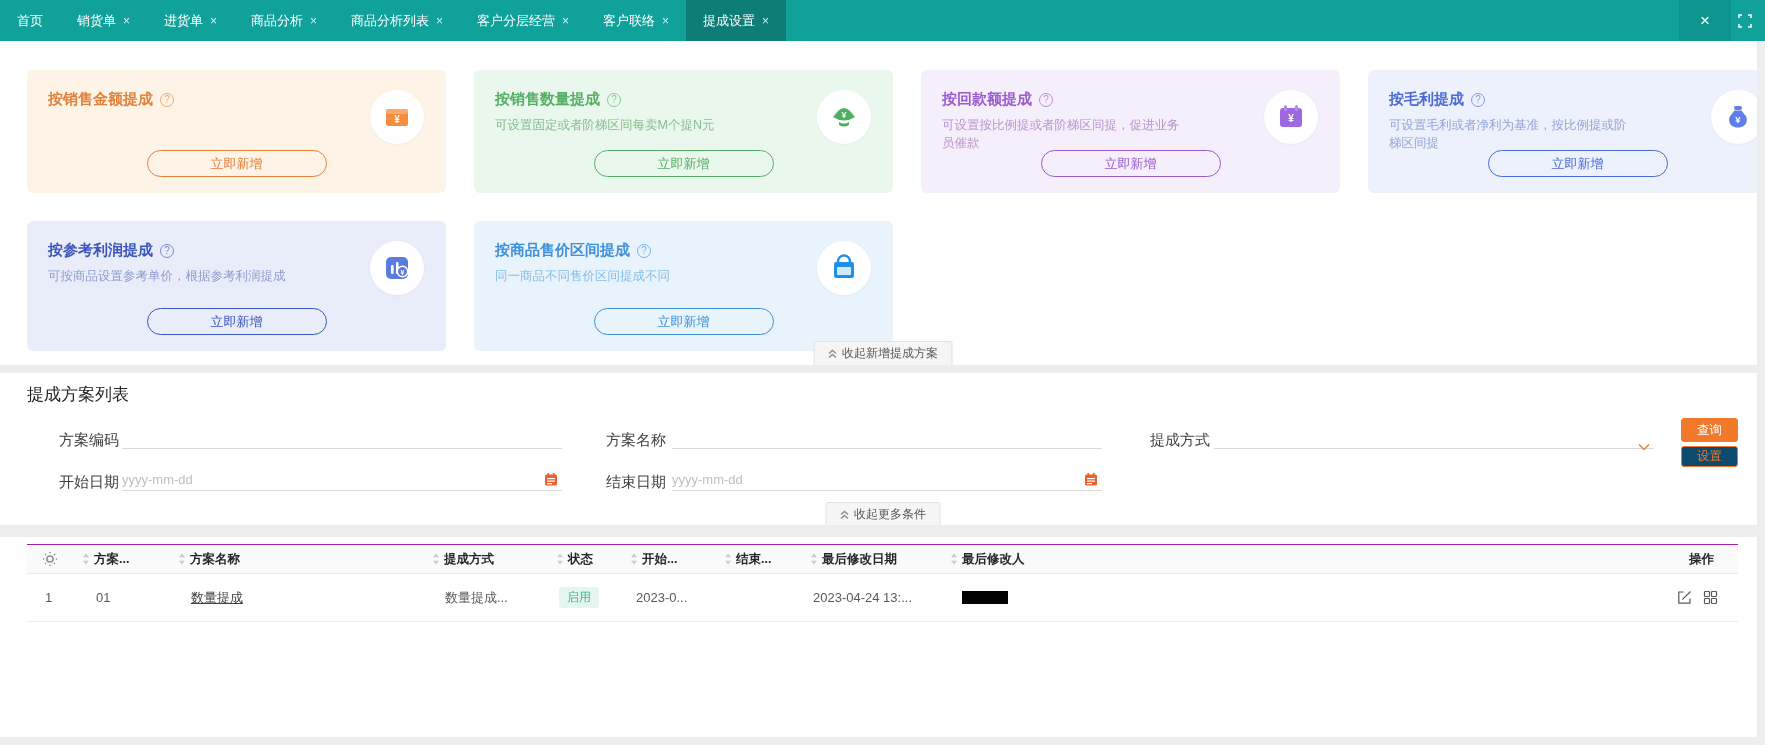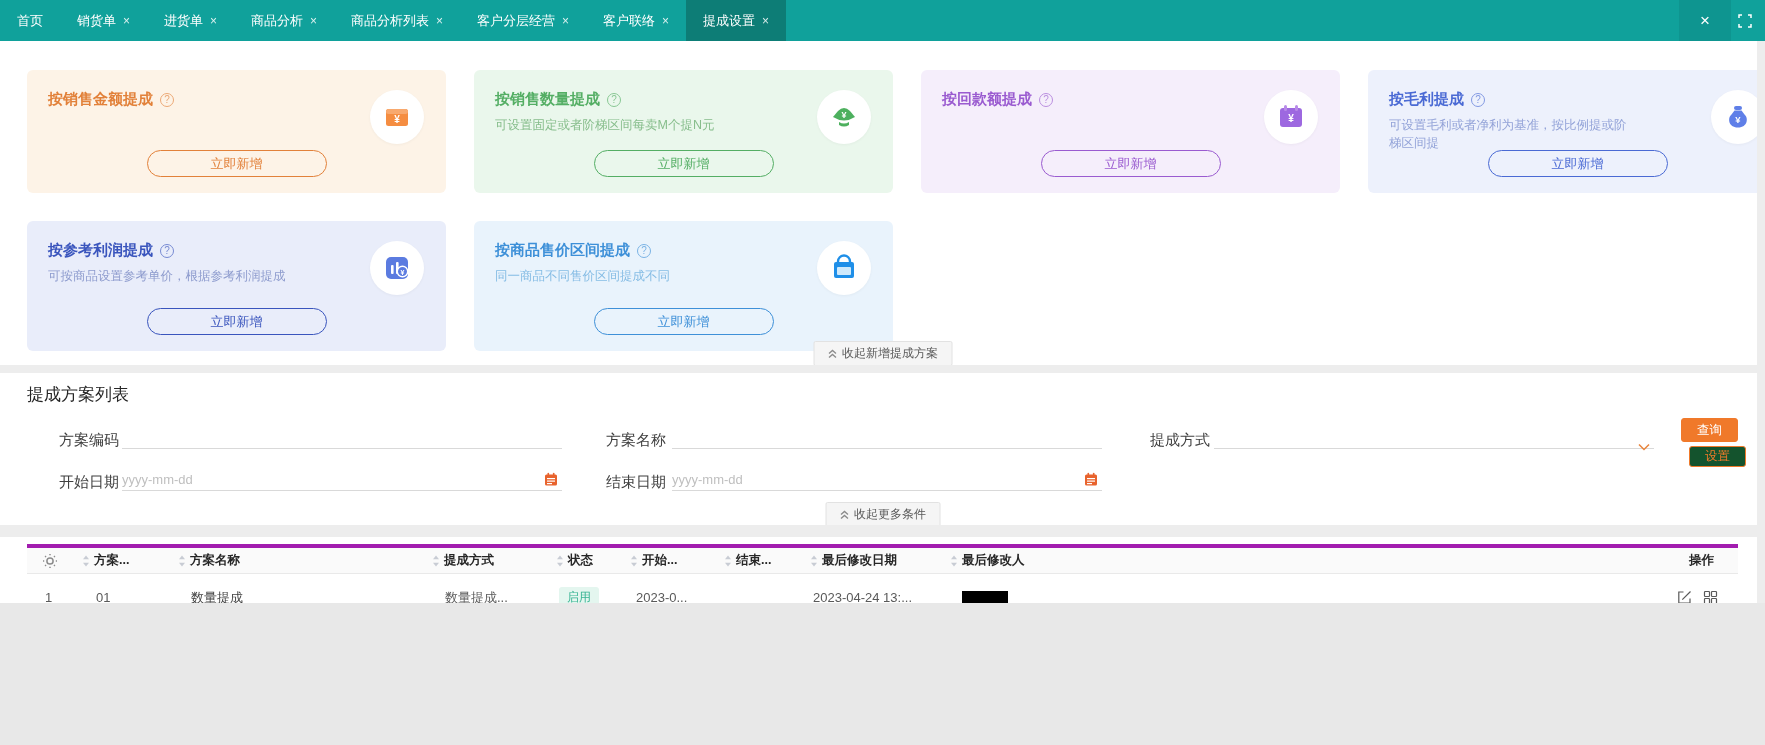--- a/index.html
+++ b/index.html
@@ -1,17 +1,17 @@
 <!DOCTYPE html>
 <html><head>
 <meta charset="utf-8">
 <style>
   * { margin:0; padding:0; box-sizing:border-box; }
   body { background:#e8e8e8; font-family:"Liberation Sans","DejaVu Sans",sans-serif; }
-  #screen { position:relative; width:1765px; height:603px; background:#fff; overflow:hidden;padding-left:20px; }
+  #screen { position:relative; width:1765px; height:745px; background:#fff; overflow:hidden;padding-left:20px; }
 
   
   .nav { position:absolute; top:0; left:0; width:100%; height:41px; background:#10a19b; display:flex; align-items:stretch; }
   .tab { display:flex; align-items:center; gap:7px; padding:0 17px; color:#fff; font-size:13px; cursor:pointer; }
   .tab.active { background:#0d7d76; }
   .tab-x { font-size:12px; opacity:.85; line-height:1; }
   .nav-right { position:absolute; right:6px; top:0; height:41px; display:flex; align-items:center; }
   .nav-close { width:52px; height:41px; display:flex; align-items:center; justify-content:center; background:rgba(0,0,0,.07); color:#fff; font-size:17px; cursor:pointer; }
   .nav-fullscreen { width:28px; height:41px; display:flex; align-items:center; justify-content:center; cursor:pointer; }
 
@@ -36,25 +36,25 @@
   .band { position:absolute; left:0; width:100%; background:#ededed; }
 
   
   .section-title { position:absolute; left:27px; top:383px; font-size:17px; color:#262626; }
   .f-label { position:absolute; font-size:15px; color:#404040; white-space:nowrap; }
   .u-input { position:absolute; height:22px; border:none; border-bottom:1px solid #d9d9d9; background:transparent; font-size:13px; color:#404040; outline:none; font-family:inherit; }
   .u-input::placeholder { color:#bfbfbf; }
   .sel-chevron { position:absolute; cursor:pointer; }
   .cal-icon { position:absolute; cursor:pointer; }
   .btn-search { position:absolute; left:1681px; top:418px; width:57px; height:24px; background:#f0792a; border:1px solid #f0792a; color:#fff; font-size:12.5px; border-radius:3px; cursor:pointer; font-family:inherit; }
-  .btn-settings { position:absolute; left:1681px; top:446px; width:57px; height:21px; background:#14532d; border:1px solid #f0792a; color:#f0792a; font-size:12.5px; border-radius:3px; cursor:pointer; font-family:inherit;margin-left:8px; }
+  .btn-settings { position:absolute; left:1681px; top:446px; width:57px; height:21px; background:#0c4a6e; border:1px solid #f0792a; color:#f0792a; font-size:12.5px; border-radius:3px; cursor:pointer; font-family:inherit; }
 
   
   .table { position:absolute; left:27px; top:544px; width:1711px; }
-  .thead { position:relative; height:30px; background:#fafafa; border-top:4px solid #a21caf; border-bottom:1px solid #e9e9e9; }
+  .thead { position:relative; height:30px; background:#fafafa; border-top:1px solid #a21caf; border-bottom:1px solid #e9e9e9; }
   .th { position:absolute; top:0; height:100%; display:flex; align-items:center; gap:4px; font-size:12.5px; font-weight:bold; color:#262626; white-space:nowrap; cursor:pointer; }
   .trow { position:relative; height:48px; border-bottom:1px solid #ededed; }
   .td { position:absolute; top:0; height:100%; display:flex; align-items:center; font-size:13px; color:#595959; white-space:nowrap; }
   .row-link { color:#404040; text-decoration:underline; cursor:pointer; }
   .status-badge { background:#e4f6ef; color:#36b392; font-size:12px; padding:2px 8px; border-radius:3px; }
   .redacted { width:46px; height:13px; background:#000; }
   .actions { gap:11px; cursor:pointer; }
   .strip-right { position:absolute; right:0; top:41px; width:8px; height:704px; background:#ededed; }
 </style>
 </head>
@@ -135,20 +135,21 @@
           </svg>
       </div>
       <button class="card-btn">立即新增</button>
     </div>
 
     <div class="card card-2">
       <div class="card-title-row">
         <span class="card-title">按回款额提成</span>
         <span class="help">?</span>
       </div>
+      <div class="card-desc">可设置按比例提或者阶梯区间提，促进业务员催款</div>
       <div class="card-icon-circle">
         <svg width="30" height="30" viewBox="0 0 30 30">
             <rect x="4" y="6" width="22" height="19" rx="3" fill="#9d68e0"></rect>
             <rect x="8" y="3" width="3" height="6" rx="1.5" fill="#b88ae8"></rect>
             <rect x="19" y="3" width="3" height="6" rx="1.5" fill="#b88ae8"></rect>
             <text x="15" y="20" text-anchor="middle" font-size="10" font-weight="bold" fill="#fff">¥</text>
           </svg>
       </div>
       <button class="card-btn">立即新增</button>
     </div>

